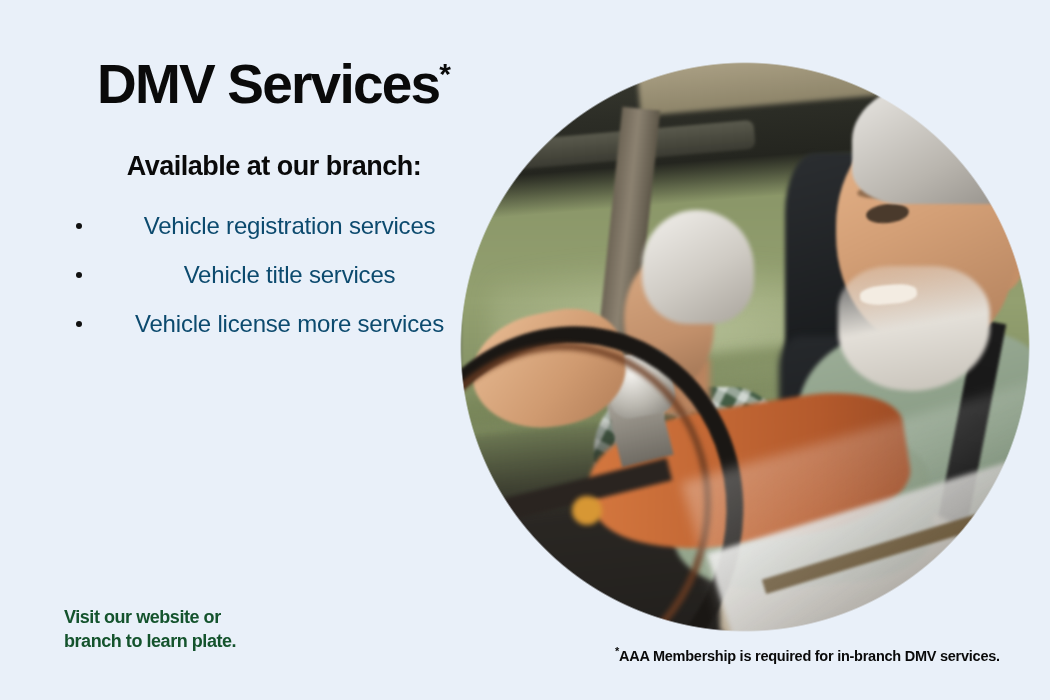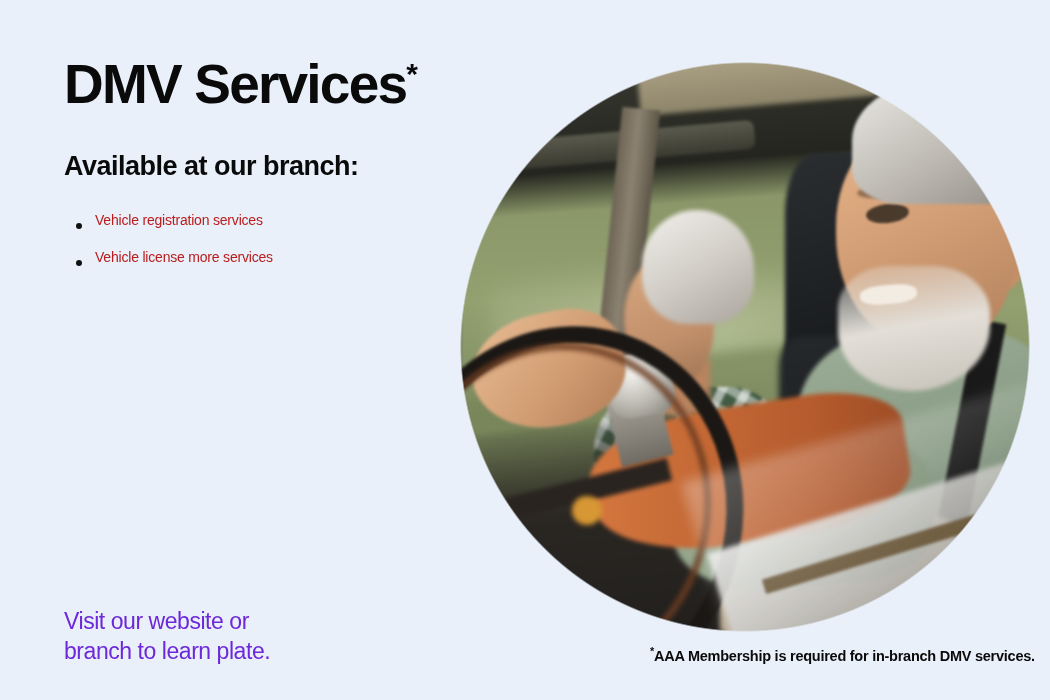--- a/index.html
+++ b/index.html
@@ -22,20 +22,21 @@
     overflow: hidden;
   }
 
   
   .copy-column {
     position: absolute;
     left: 64px;
     top: 56px;
     width: 420px;
     z-index: 5;
+    text-align: center;
   }
 
   .headline {
     font-size: 55px;
     line-height: 1.02;
     font-weight: 700;
     letter-spacing: -1.8px;
     color: #0a0a0a;
     margin: 0;
     white-space: nowrap;
@@ -57,54 +58,54 @@
     white-space: nowrap;
   }
 
   .service-list {
     list-style: none;
     margin: 30px 0 0 0;
     padding: 0;
   }
   .service-list li {
     position: relative;
-    font-size: 14px;
+    font-size: 24px;
     letter-spacing: -0.2px;
-    color: #b91c1c;
+    color: #0c4a6e;
     padding-left: 31px;
     margin-bottom: 21px;
     white-space: nowrap;
   }
   .service-list li .dot {
     position: absolute;
     left: 12px;
     top: 11px;
     width: 6px;
     height: 6px;
     border-radius: 50%;
     background: #101010;
   }
 
   .cta {
     position: absolute;
     left: 64px;
     top: 606px;
     width: 330px;
-    font-size: 23px;
-    font-weight: 400;
+    font-size: 18px;
+    font-weight: 700;
     letter-spacing: -0.45px;
     line-height: 1.32;
-    color: #6d28d9;
+    color: #14532d;
     z-index: 5;
   }
   .cta .cta-line { display: block; white-space: nowrap; }
 
   .footnote {
     position: absolute;
-    left: 650px;
+    left: 615px;
     top: 648px;
     font-size: 14.5px;
     font-weight: 700;
     letter-spacing: -0.25px;
     color: #0a0a0a;
     white-space: nowrap;
     z-index: 5;
   }
   .footnote .fn-star {
     font-size: 11px;
@@ -500,20 +501,21 @@
 
 <div class="poster">
 
   <div class="copy-column">
     <h1 class="headline"><span>DMV Services</span><span class="star">*</span></h1>
 
     <h2 class="subhead">Available at our branch:</h2>
 
     <ul class="service-list">
       <li><span class="dot"></span><span>Vehicle registration services</span></li>
+      <li><span class="dot"></span><span>Vehicle title services</span></li>
       <li><span class="dot"></span><span>Vehicle license more services</span></li>
     </ul>
   </div>
 
   <div class="cta">
     <span class="cta-line">Visit our website or</span>
     <span class="cta-line">branch to learn plate.</span>
   </div>
 
   <div class="footnote"><span class="fn-star">*</span><span>AAA Membership is required for in-branch DMV services.</span></div>

